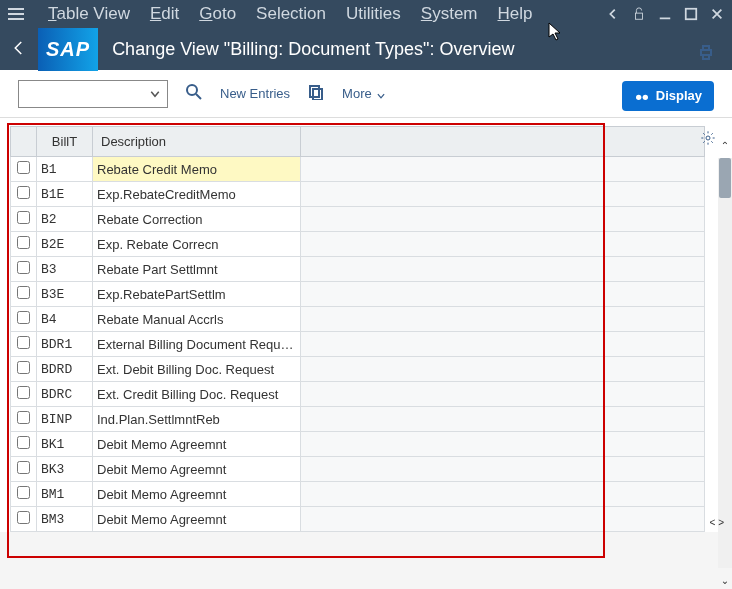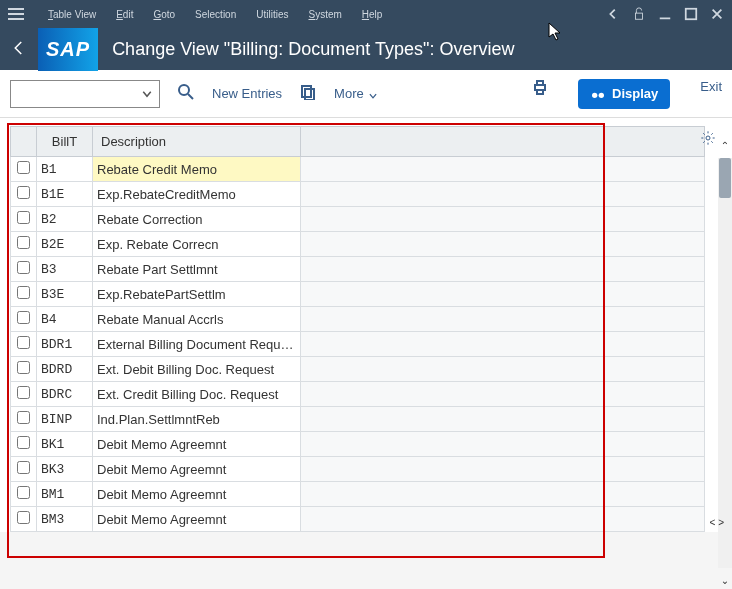--- a/index.html
+++ b/index.html
@@ -1,40 +1,40 @@
 <!DOCTYPE html>
 <html><head>
 <meta charset="utf-8">
 <style>
   * { box-sizing: border-box; margin: 0; padding: 0; }
   body { font-family: Arial, sans-serif; font-size: 13px; background: #f5f5f5; color: #333; width: 732px; height: 589px; overflow: hidden; position: relative; }
   
-  .menubar { background: #354a5f; color: #d0d8e0; height: 28px; display: flex; align-items: center; padding: 0 8px; font-size: 10px; }
+  .menubar { background: #354a5f; color: #d0d8e0; height: 28px; display: flex; align-items: center; padding: 0 8px; font-size: 17px; }
   .menu-left { display: flex; align-items: center; gap: 0; }
   .hamburger { width: 16px; height: 16px; fill: #d0d8e0; cursor: pointer; margin-right: 14px; }
   .menu-item { padding: 4px 10px; cursor: pointer; }
   .menu-item .ul { text-decoration: underline; }
   .menu-right { margin-left: auto; display: flex; align-items: center; gap: 12px; fill: #d0d8e0; color: #d0d8e0; }
   .menu-right svg { width: 14px; height: 14px; cursor: pointer; }
   
   .titlebar { background: #354a5f; color: #fff; height: 42px; display: flex; align-items: center; padding: 0 10px; }
   .back-btn { cursor: pointer; margin-right: 10px; }
   .back-btn svg { width: 18px; height: 18px; stroke: #fff; fill: none; stroke-width: 2; }
   .sap-logo { font-weight: bold; font-size: 20px; font-style: italic; color: #fff; background: linear-gradient(90deg,#0a5fb5,#12a3e8); padding: 10px 8px; margin-right: 14px; letter-spacing: 1px; }
   .page-title { font-size: 18px; color: #fff; font-weight: normal; }
   
-  .toolbar { background: #fff; border-bottom: 1px solid #ddd; height: 48px; display: flex; align-items: center; padding: 0 10px; gap: 18px; }
+  .toolbar { background: #fff; border-bottom: 1px solid #ddd; height: 48px; display: flex; align-items: center; padding: 0 18px; gap: 18px; }
   .dropdown-input { width: 150px; height: 28px; border: 1px solid #888; display: flex; align-items: center; justify-content: flex-end; padding-right: 6px; background: #fff; cursor: pointer; }
   .dropdown-input svg { width: 12px; height: 12px; stroke: #555; fill: none; stroke-width: 2; }
   .tb-icon { cursor: pointer; }
   .tb-icon svg { width: 16px; height: 16px; stroke: #385d8a; fill: none; stroke-width: 2; }
   .tb-link { color: #385d8a; cursor: pointer; font-size: 13px; }
   .more-btn { color: #385d8a; cursor: pointer; display: flex; align-items: flex-end; gap: 4px; }
   .more-btn svg { width: 10px; height: 10px; stroke: #385d8a; fill: none; stroke-width: 2; }
-  .toolbar-right { margin-left: auto; display: flex; align-items: flex-start; gap: 30px; }
+  .toolbar-right { margin-left: auto; display: flex; align-items: flex-end; gap: 18px; flex-direction: column; }
   .display-btn { background: #0a6ed1; color: #fff; border: none; height: 30px; padding: 0 12px; border-radius: 4px; font-size: 13px; font-weight: bold; display: flex; align-items: center; gap: 6px; cursor: pointer; }
   .display-btn svg { width: 16px; height: 16px; fill: #fff; }
   
   .content { position: relative; background: #fff; }
   .red-box { position: absolute; top: 5px; left: 7px; width: 598px; height: 435px; border: 2px solid #c00; pointer-events: none; z-index: 5; }
   
   .table-wrap { padding: 8px 22px 0 10px; }
   table { border-collapse: collapse; width: 695px; }
   th { background: #eceff1; border: 1px solid #c8cdd3; height: 30px; font-weight: normal; text-align: left; padding: 0 8px; font-size: 13px; }
   th.check-col { width: 26px; padding: 0; }

